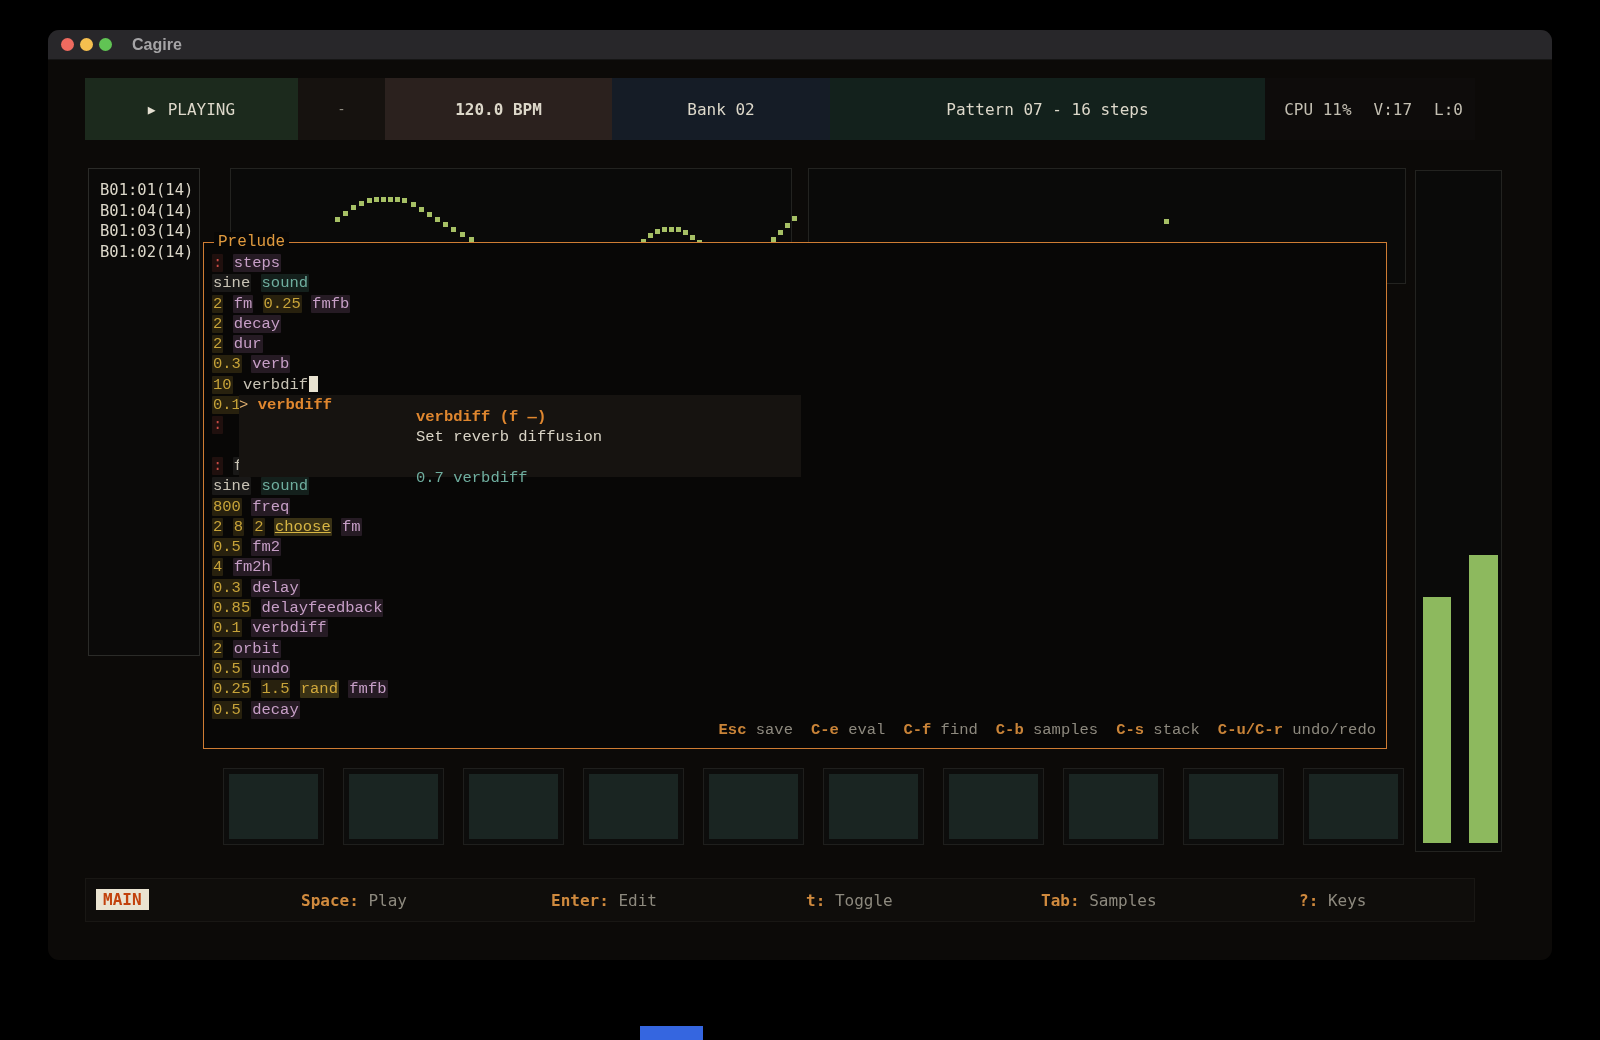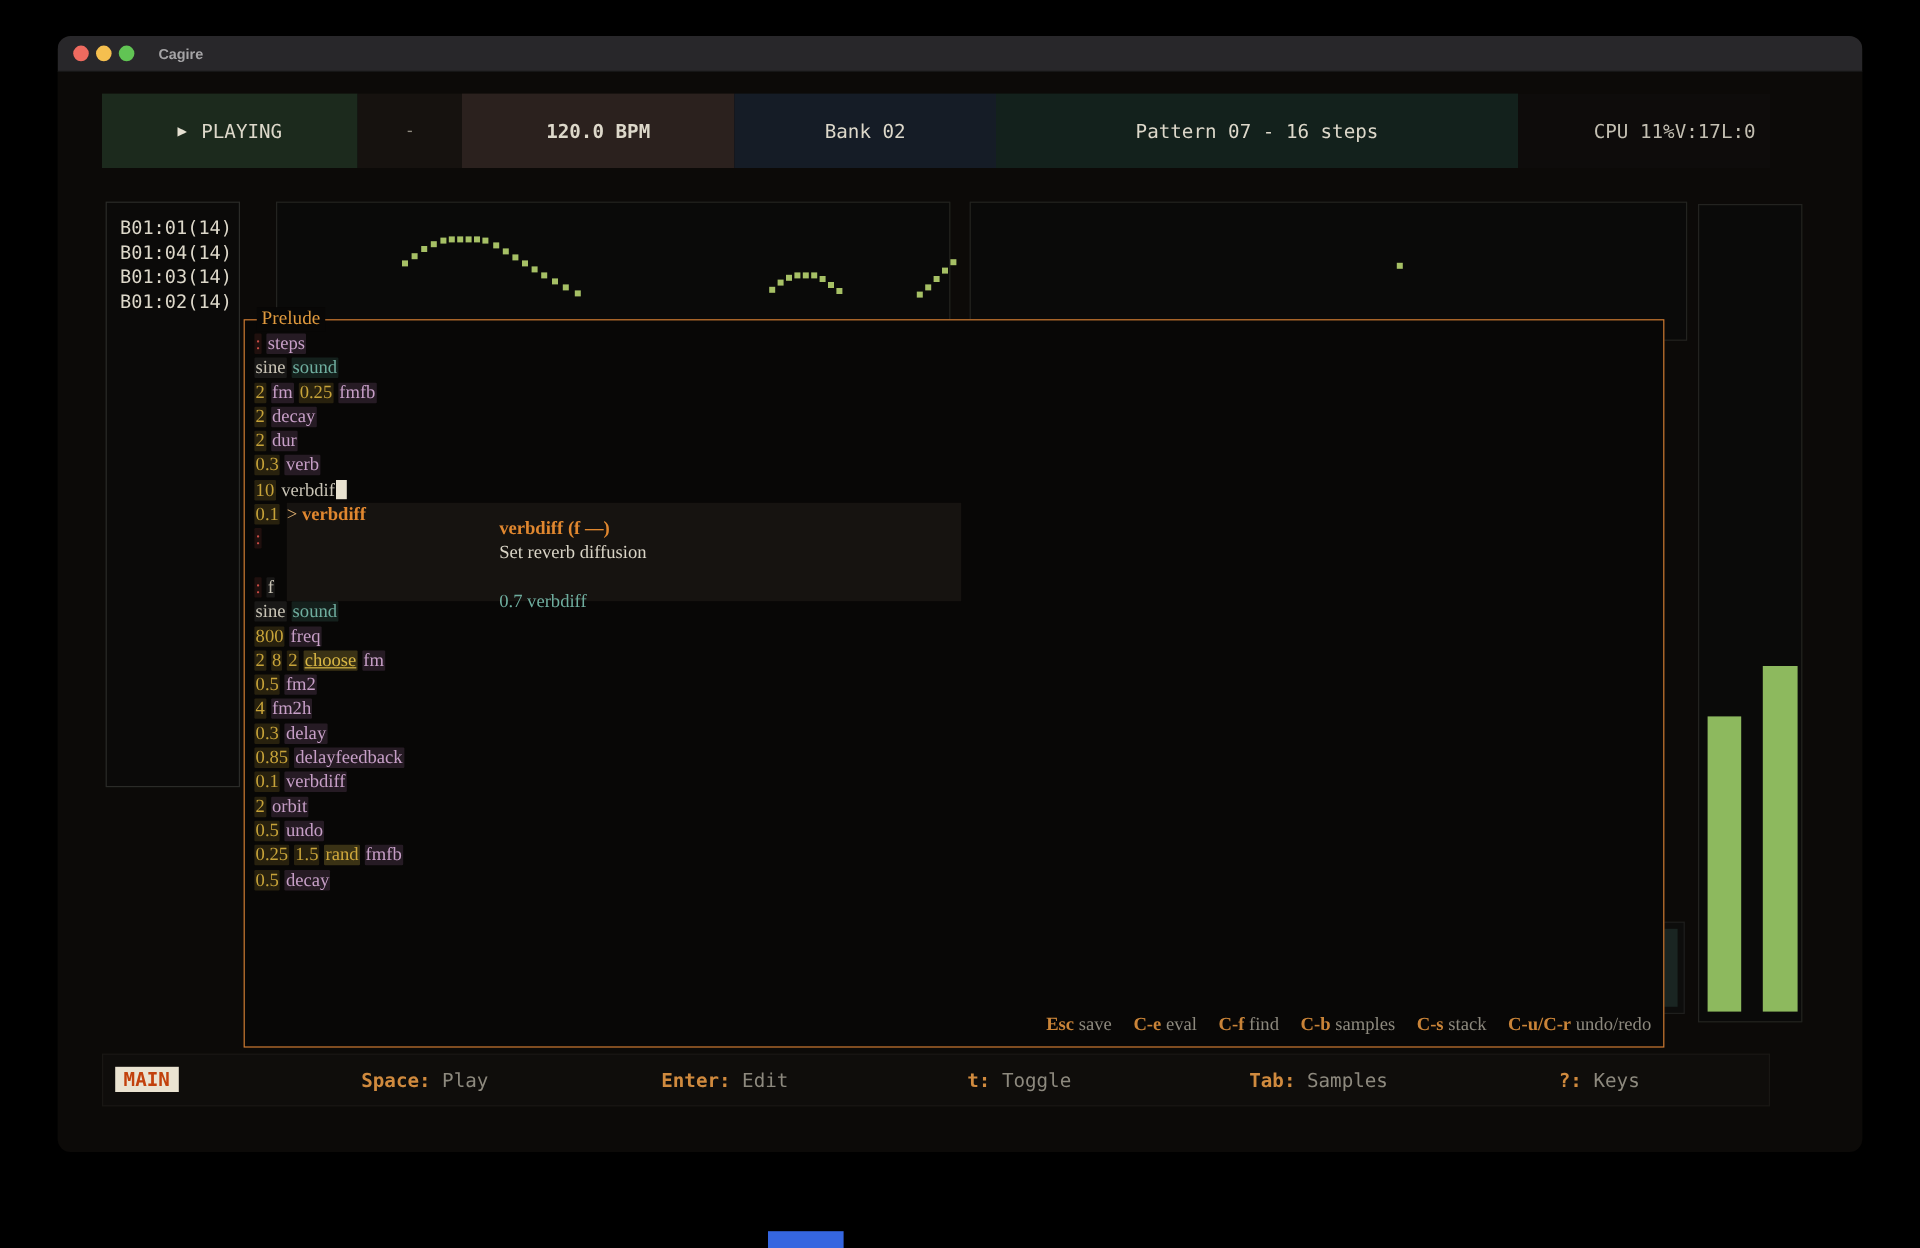--- a/index.html
+++ b/index.html
@@ -9,33 +9,33 @@
     background:#0c0a08;border-radius:11px;overflow:hidden;
     box-shadow:0 18px 50px rgba(0,0,0,.8);}
 
   
   #titlebar{position:absolute;left:0;top:0;width:100%;height:30px;background:#28272a;
     border-bottom:1px solid #161616;display:flex;align-items:center;}
   .tl{width:13px;height:13px;border-radius:50%;margin-left:6px;}
   .tl.red{background:#ee6a5f;margin-left:13px;}
   .tl.yel{background:#f5bf4f;}
   .tl.grn{background:#61c454;}
-  #win-title{font-family:"Liberation Sans",sans-serif;font-size:12px;font-weight:bold;
+  #win-title{font-family:"Liberation Sans",sans-serif;font-size:16px;font-weight:bold;
     color:#a5a4a6;margin-left:20px;text-align:right;}
 
   
   #topbar{position:absolute;left:37px;top:48px;width:1390px;height:62px;display:flex;
     font-family:"DejaVu Sans Mono",monospace;font-size:16px;color:#ddd8ca;}
   .seg{display:flex;align-items:center;justify-content:center;height:100%;}
   #seg-playing{width:213px;background:#1c2a1d;}
   #seg-dash{width:87px;background:#16120f;color:#8f8b80;font-size:14px;}
   #seg-bpm{width:227px;background:#2b211e;font-weight:bold;}
   #seg-bank{width:218px;background:#151c26;}
   #seg-pattern{width:435px;background:#13211c;}
-  #seg-right{flex:1;background:#0e0c0b;justify-content:flex-end;color:#c3bfb2;
+  #seg-right{flex:1;background:#0e0c0b;justify-content:flex-end;color:#c3bfb2;gap:22px;
     padding-right:12px;}
   .play-glyph{margin-right:12px;font-size:13px;color:#e6e1d3;}
 
   
   #pattern-list{position:absolute;left:40px;top:138px;width:112px;height:488px;
     border:1px solid #2b2b28;background:#0b0a09;padding:11px 0 0 11px;
     font-family:"DejaVu Sans Mono",monospace;font-size:15.5px;line-height:20.6px;color:#ddd8ca;}
 
   
   .wavebox{position:absolute;border:1px solid #232320;background:#0a0a09;}
@@ -48,23 +48,23 @@
     display:flex;gap:19px;}
   .step-cell{width:101px;height:77px;border:1px solid #1f1f1d;background:#0d0d0c;padding:5px;}
   .step-cell-inner{width:100%;height:100%;background:#1a2522;}
 
   
   #meter-panel{position:absolute;left:1367px;top:140px;width:87px;height:682px;
     border:1px solid #232320;background:#0a0a09;}
   .meter-bar{position:absolute;bottom:8px;background:#8db95e;}
 
   
-  #editor{position:absolute;left:155px;top:236px;width:1184px;height:607px;
+  #editor{position:absolute;left:155px;top:212px;width:1184px;height:507px;
     background:#080706;border:1.5px solid #cf7c33;z-index:5;
-    font-family:Liberation Serif, serif;font-size:15.5px;line-height:20.3px;}
+    font-family:Liberation Mono, monospace;font-size:15.5px;line-height:20.3px;}
   #editor-title{position:absolute;top:-11px;left:10px;background:#080706;padding:0 4px;
     color:#e09a3e;font-size:16px;}
   #editor-code{position:absolute;left:8px;top:10px;right:8px;}
   .code-line{height:20.3px;white-space:pre;}
   .tk{padding:0 1px;border-radius:1px;}
   .tk-red{color:#c94b44;background:rgba(201,75,68,.13);}
   .tk-mauve{color:#c79fc7;background:rgba(158,108,158,.20);}
   .tk-yellow{color:#c7a339;background:rgba(170,140,50,.20);}
   .tk-teal{color:#6fae9f;background:rgba(80,150,135,.18);}
   .tk-gray{color:#c9c4b6;background:rgba(255,255,255,.07);}

